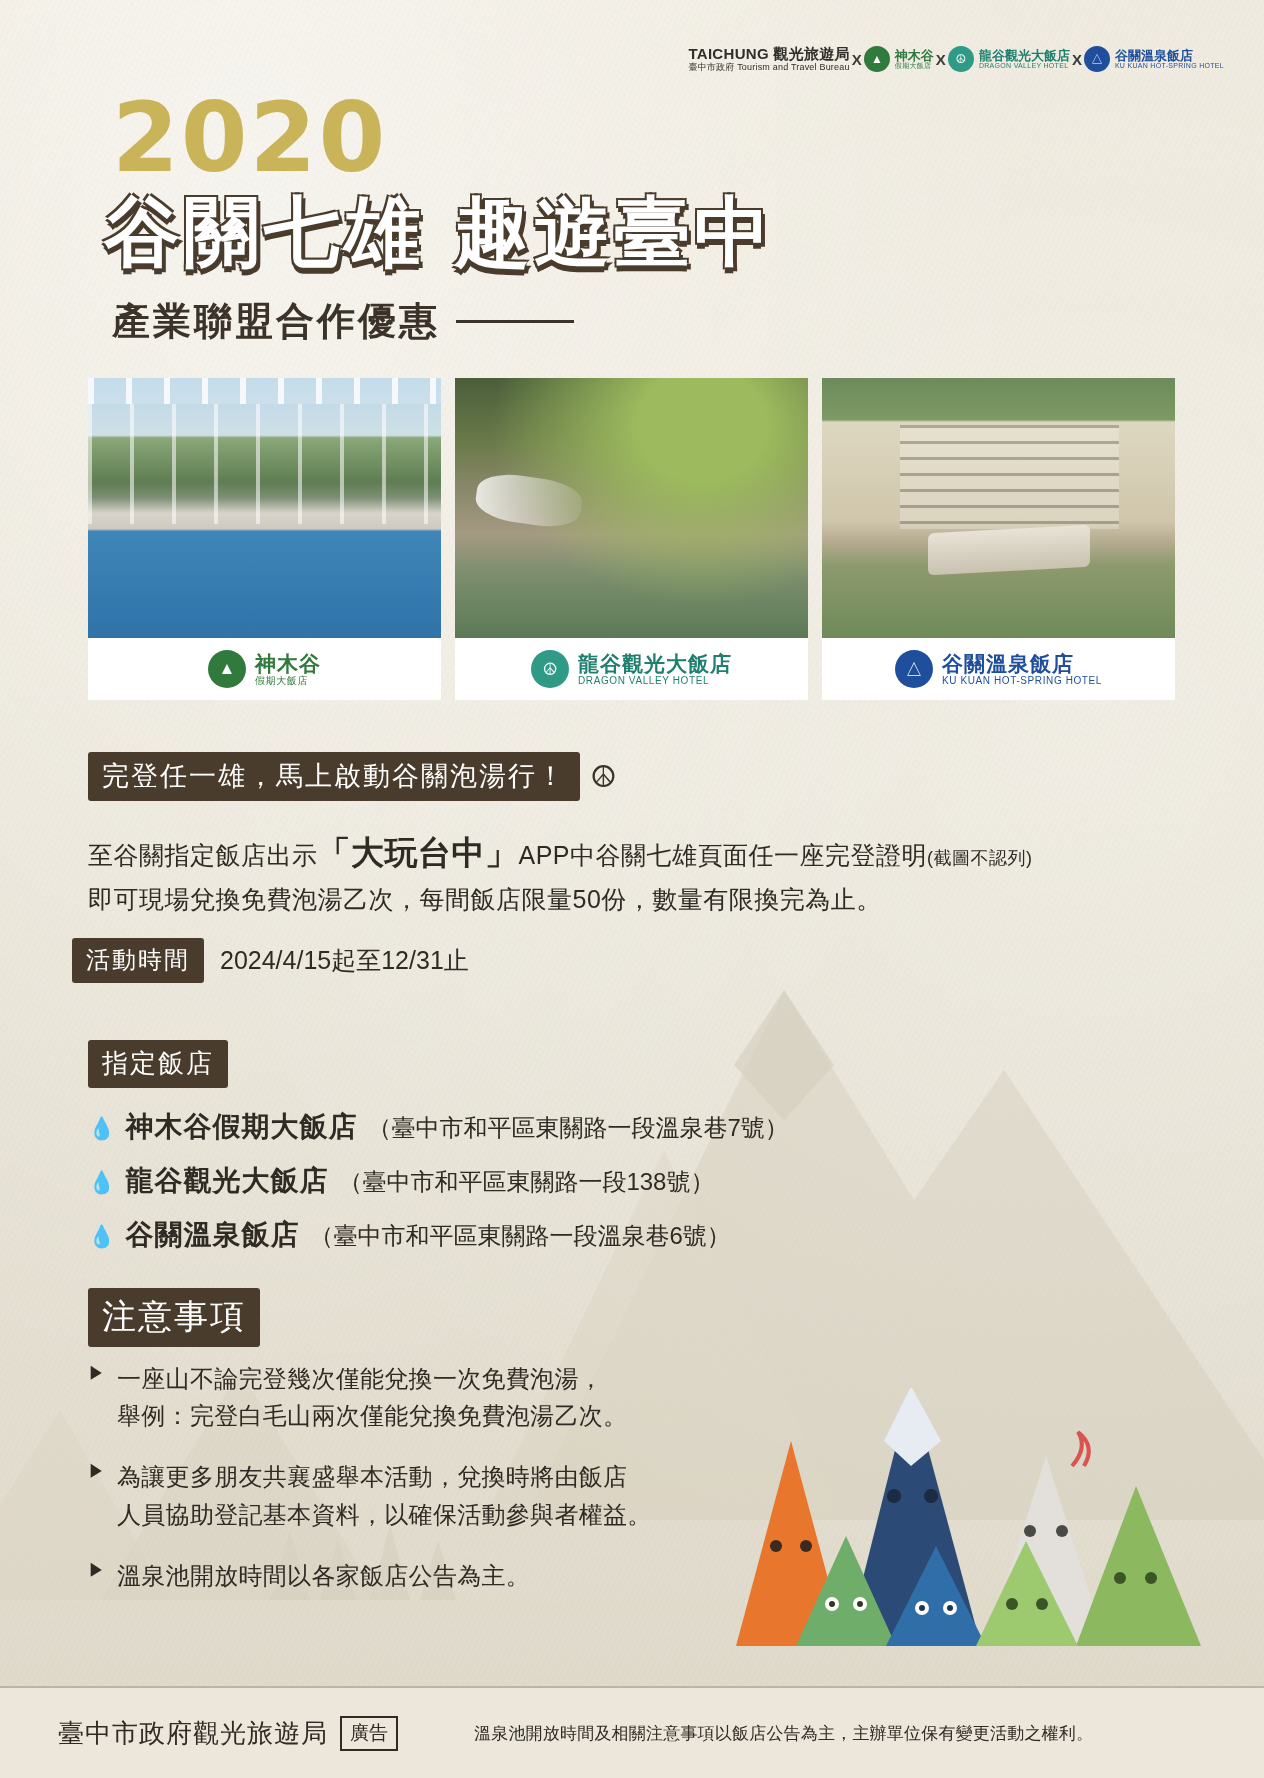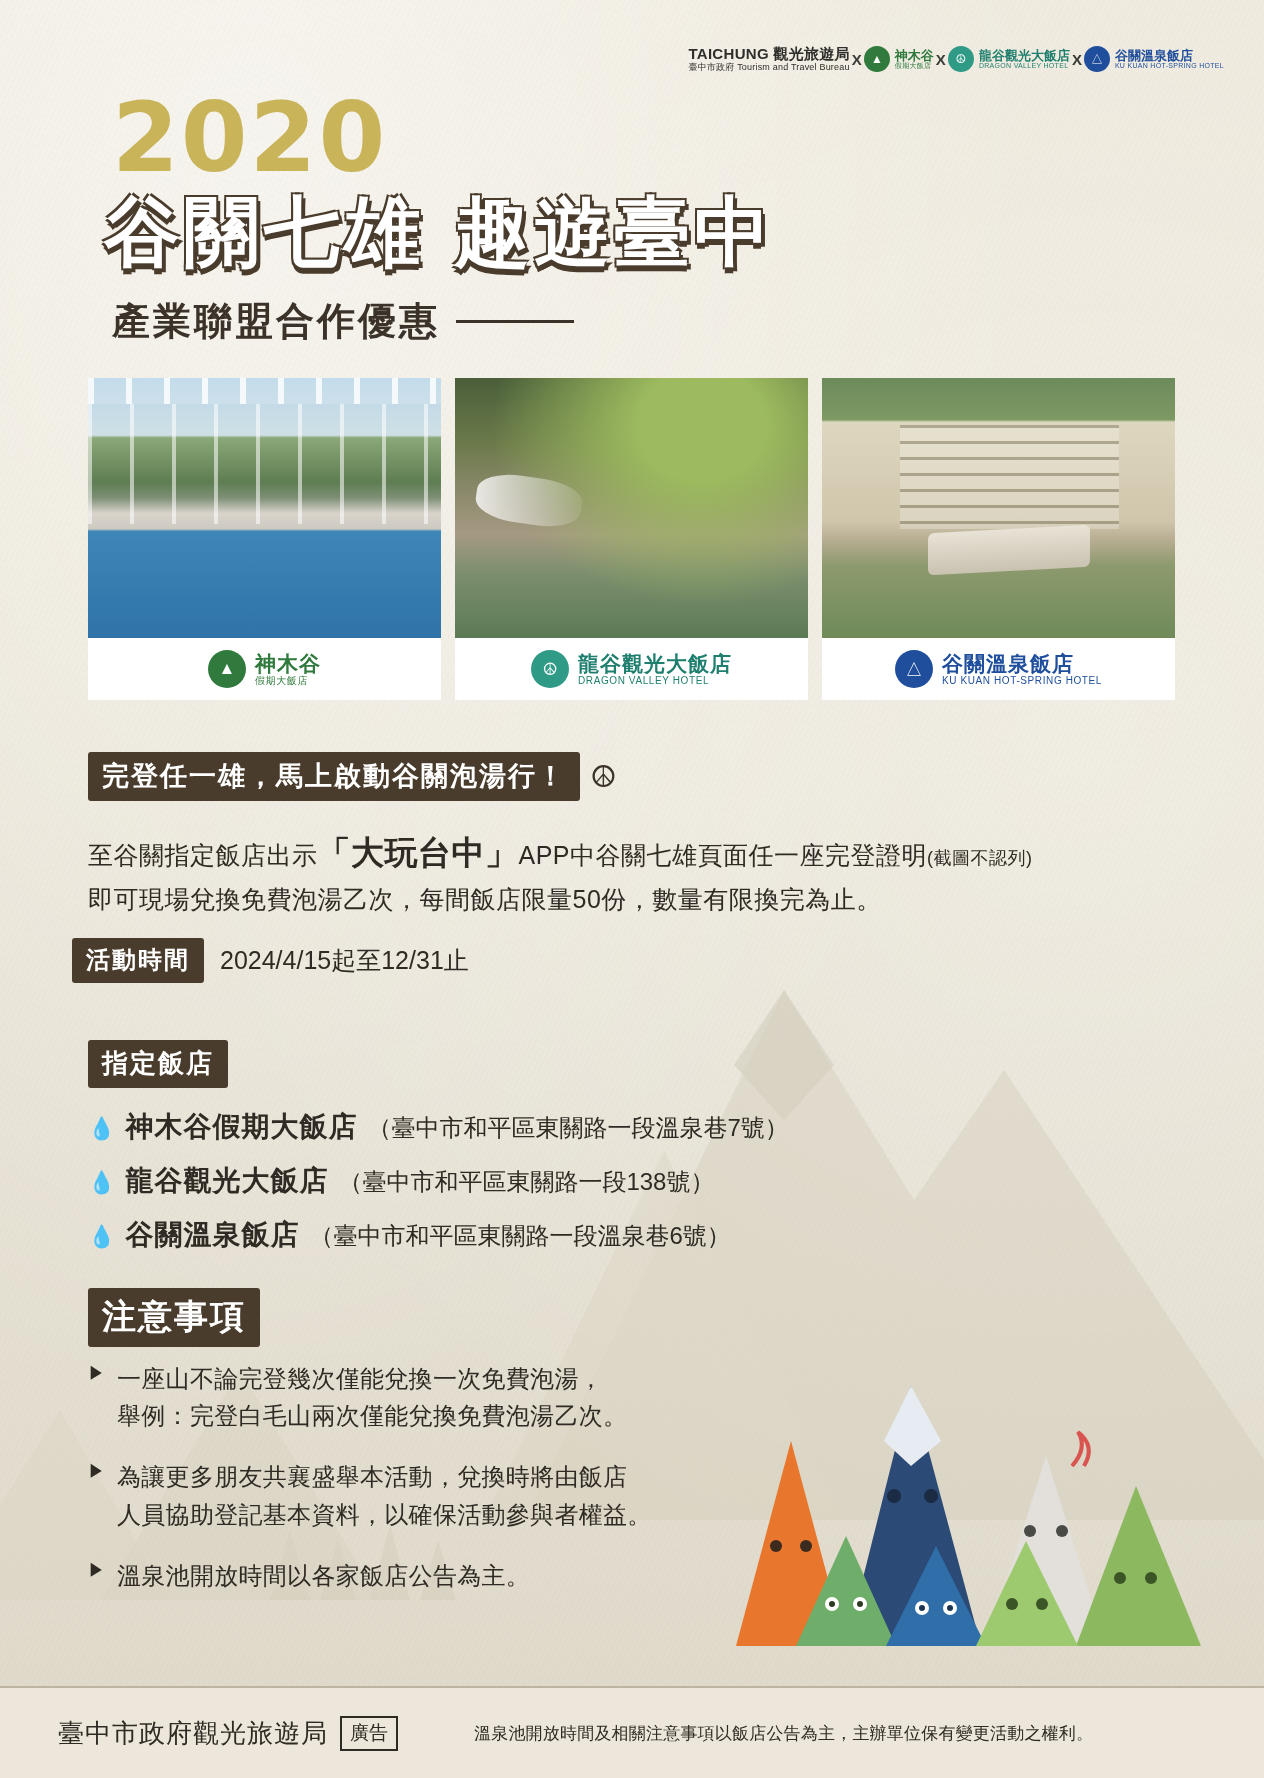--- a/index.html
+++ b/index.html
@@ -223,21 +223,21 @@
     background: linear-gradient(180deg,#e8e3d6,#c9c2b1);
     transform: skewY(-3deg);
     border-radius: 6px;
   }
 
   
   .tag {
     display: inline-block;
     background: #4a3c2c;
     color: #ffffff;
-    font-weight: bold;
+    font-weight: normal;
     letter-spacing: 2px;
     padding: 6px 14px 7px;
     border-radius: 3px;
   }
   .sec-headline {
     position: absolute;
     left: 88px;
     top: 752px;
     display: flex;
     align-items: center;

